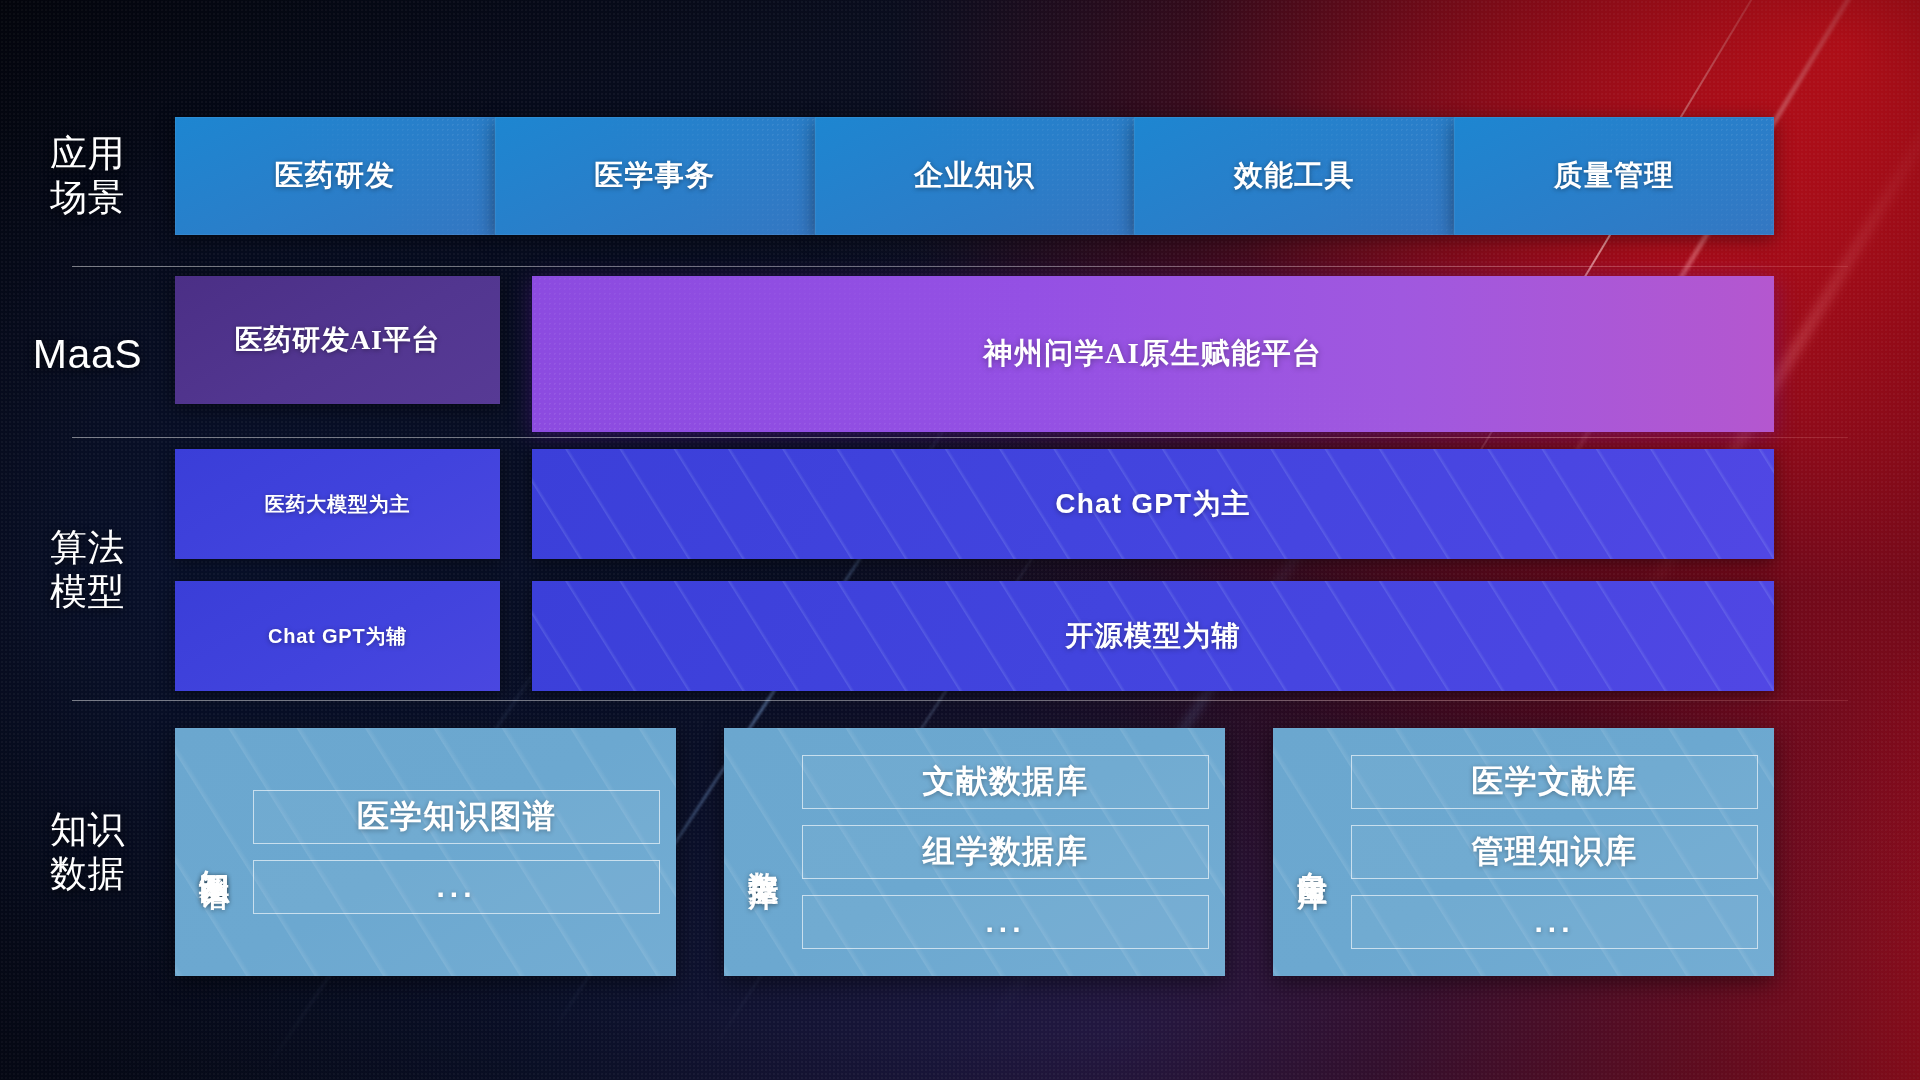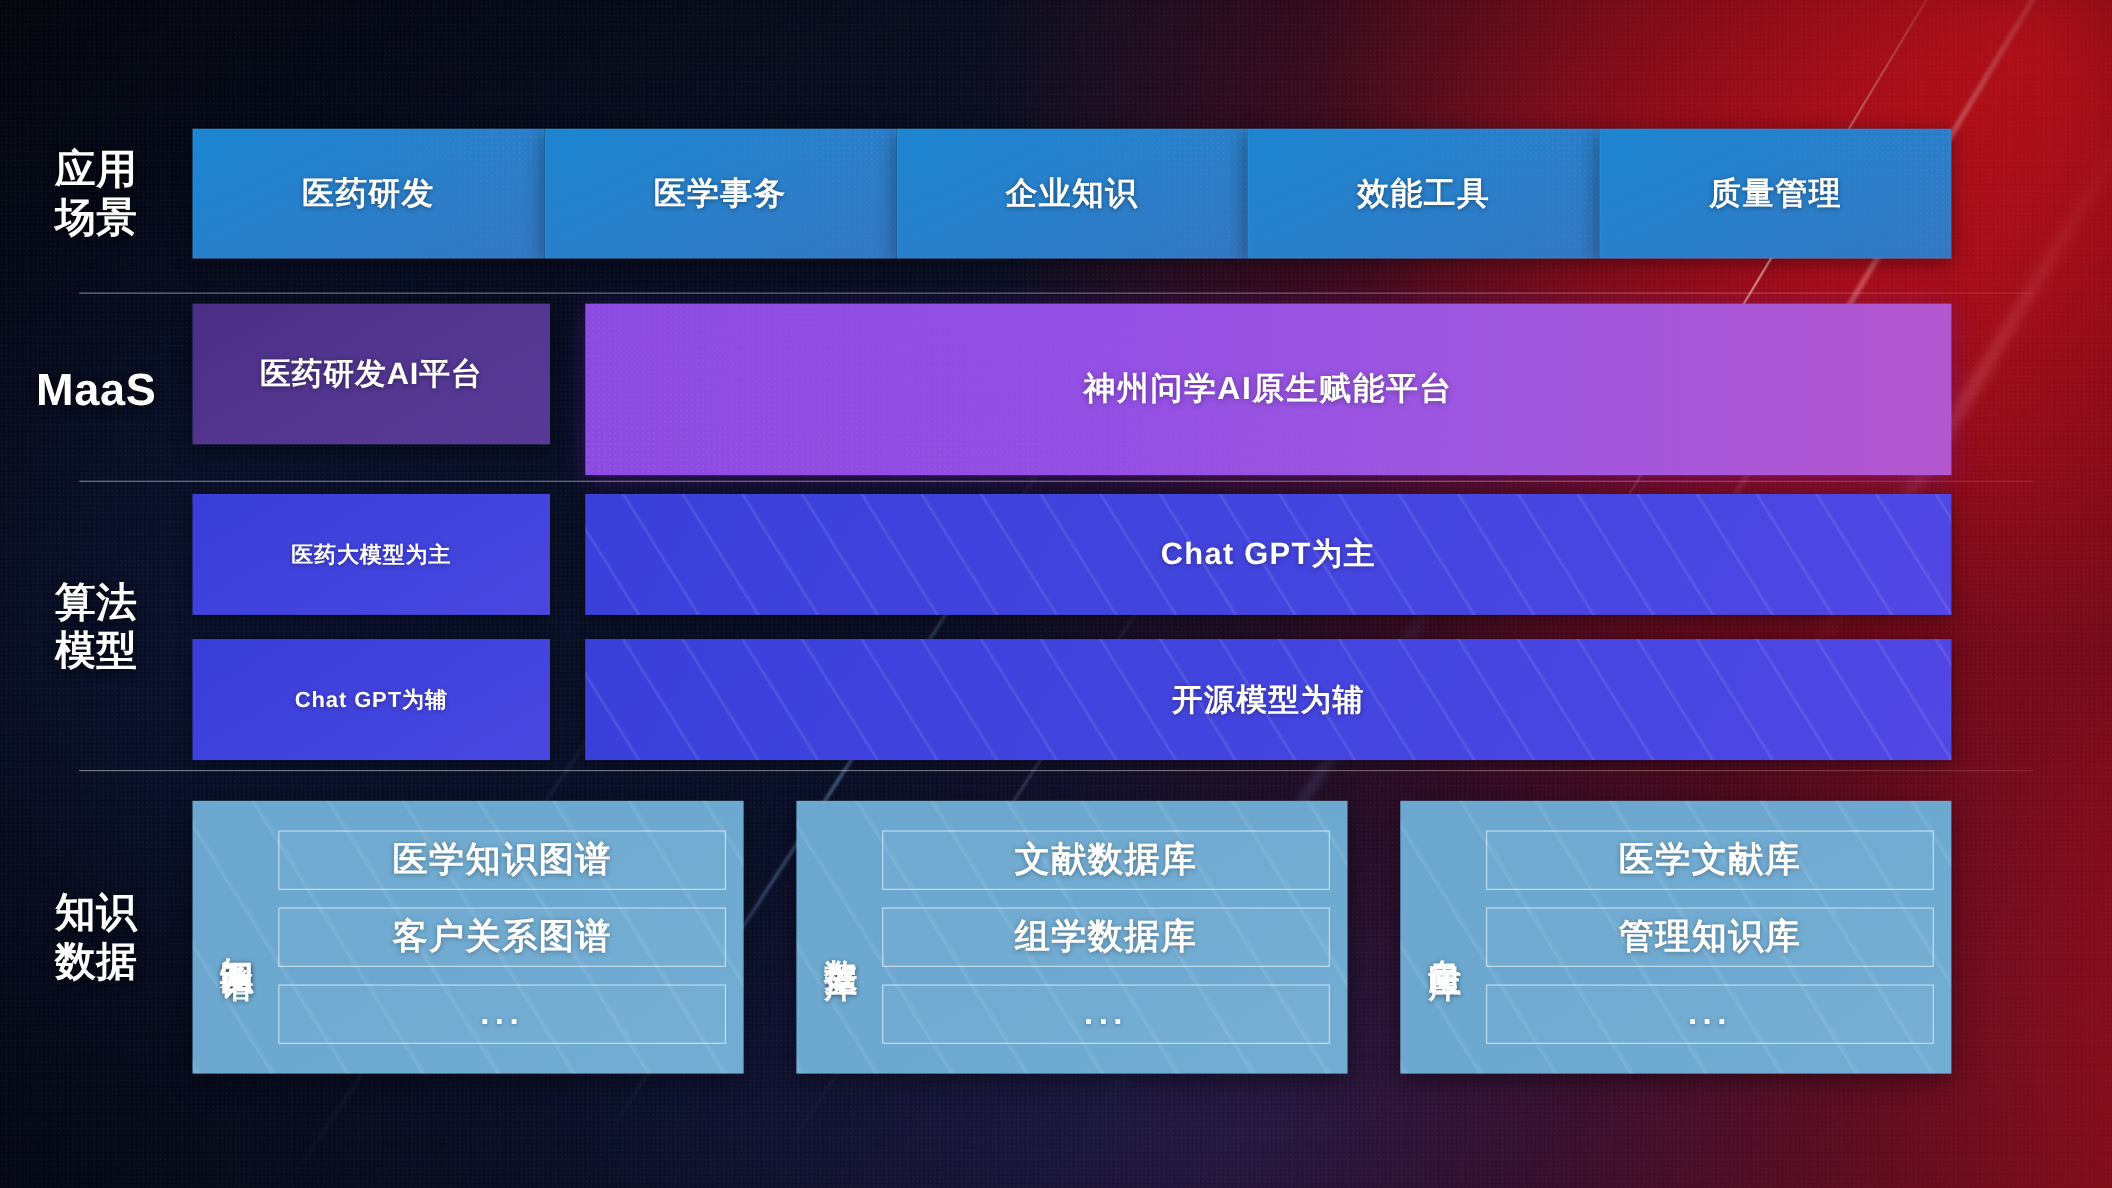--- a/index.html
+++ b/index.html
@@ -40,21 +40,21 @@
     background:radial-gradient(ellipse 95% 95% at 50% 50%, rgba(0,0,0,0) 48%, rgba(0,0,0,0.55) 100%); }
   .dots { position:absolute; inset:0; opacity:0.30;
     background-image:radial-gradient(rgba(255,255,255,0.14) 1px, transparent 1px);
     background-size:4px 4px; }
 
   
   #stage { position:relative; z-index:2; width:1920px; height:1080px; padding:0; }
   .tier { position:absolute; display:flex; align-items:center; }
   .tier-label {
     width:175px; flex:none;
-    color:#ffffff; font-weight:700; text-align:center;
+    color:#ffffff; font-weight:400; text-align:center;
     line-height:1.18; letter-spacing:0.5px;
     text-shadow:0 2px 10px rgba(0,0,0,0.75);
   }
   .tier-body { flex:1; display:flex; }
 
   .divider {
     position:absolute; left:72px; width:1776px; height:1px;
     background:linear-gradient(to right, rgba(255,255,255,0.46) 0%, rgba(255,255,255,0.40) 55%, rgba(255,190,190,0.34) 82%, rgba(255,160,160,0.16) 100%);
   }
 
@@ -75,21 +75,21 @@
     content:""; position:absolute; inset:0; opacity:0.22;
     background-image:radial-gradient(rgba(255,255,255,0.45) 1px, transparent 1px);
     background-size:5px 5px;
     -webkit-mask-image:linear-gradient(225deg, rgba(0,0,0,0.9), rgba(0,0,0,0) 55%);
             mask-image:linear-gradient(225deg, rgba(0,0,0,0.9), rgba(0,0,0,0) 55%);
   }
 
   
   #tier-maas { top:289px; left:0; width:1920px; height:130px; }
   #tier-maas .tier-label { font-size:41px; letter-spacing:0.6px; }
-  .maas-row { display:flex; gap:32px; width:1599px; }
+  .maas-row { display:flex; gap:32px; width:1599px;font-family:Liberation Serif, serif; }
   .maas-left {
     width:325px; flex:none; height:128px;
     display:flex; align-items:center; justify-content:center;
     background:linear-gradient(150deg, #4b2f86 0%, #523690 55%, #573a95 100%);
     color:#fff; font-size:28px; font-weight:700; letter-spacing:0.8px;
     box-shadow:0 4px 18px rgba(0,0,0,0.45);
     text-shadow:0 1px 5px rgba(0,0,0,0.4);
   }
   .maas-right {
     flex:1; height:156px;
@@ -268,21 +268,20 @@
       <div>知识</div>
       <div>数据</div>
     </div>
     <div class="tier-body">
       <div class="know-row">
 
         <div class="know-panel">
           <div class="know-vlabel">知识图谱</div>
           <div class="know-items">
             <div class="know-item">医学知识图谱</div>
-            <div class="know-item">客户关系图谱</div>
             <div class="know-item ellipsis">...</div>
           </div>
         </div>
 
         <div class="know-panel">
           <div class="know-vlabel">数据库</div>
           <div class="know-items">
             <div class="know-item">文献数据库</div>
             <div class="know-item">组学数据库</div>
             <div class="know-item ellipsis">...</div>

